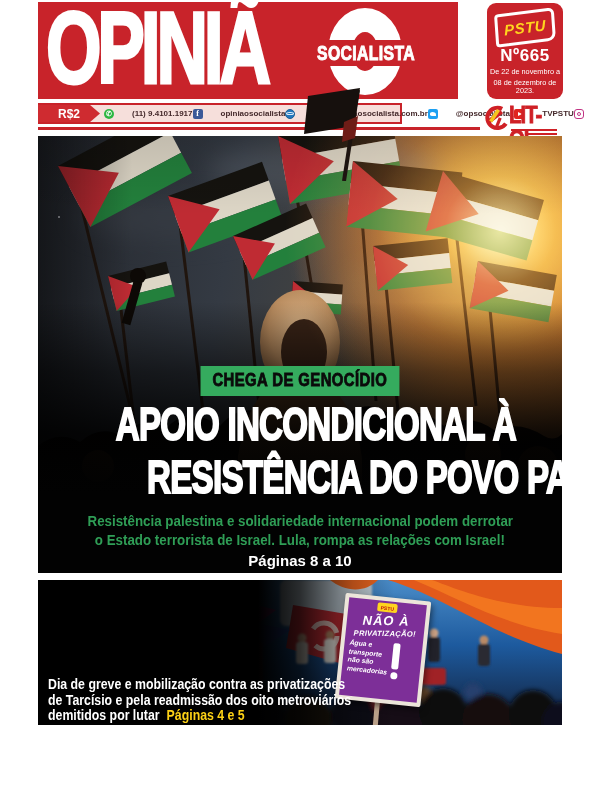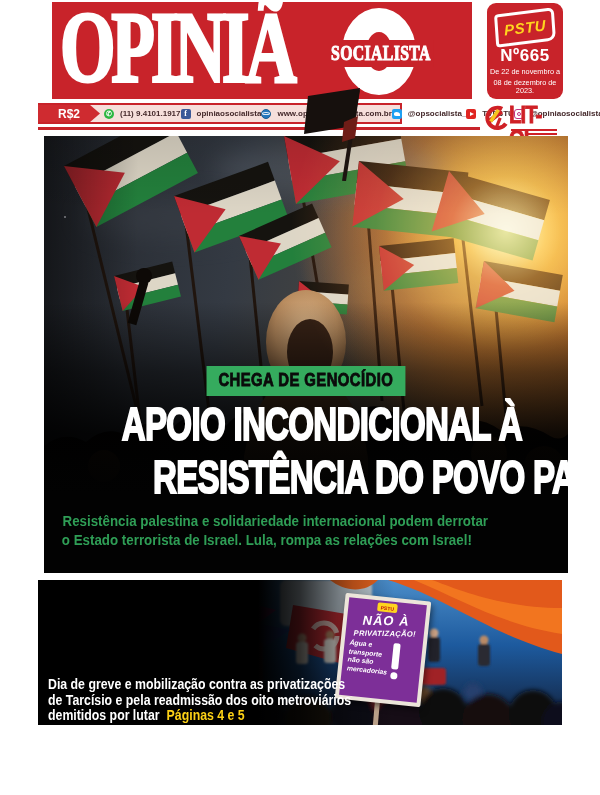--- a/index.html
+++ b/index.html
@@ -1,21 +1,21 @@
 <!DOCTYPE html>
 <html><head>
 <meta charset="utf-8">
 <style>
   html,body{margin:0;padding:0;background:#fff;}
   body{width:600px;height:795px;font-family:"Liberation Sans",sans-serif;}
   .page{position:relative;width:600px;height:795px;background:#fff;overflow:hidden;}
   .abs{position:absolute;}
 
   
-  .logo-block{left:52px;top:2px;width:420px;height:97px;background:#c8232a;overflow:hidden;font-family:Liberation Serif, serif;}
+  .logo-block{left:38px;top:2px;width:420px;height:97px;background:#c8232a;overflow:hidden;}
   .logo-first{position:absolute;left:8px;top:-14px;color:#fff;font-weight:bold;font-size:102px;
     letter-spacing:-6px;transform:scaleX(.70);transform-origin:left top;line-height:120px;
     -webkit-text-stroke:3px #fff;}
   .logo-ring{position:absolute;left:290px;top:6px;width:74px;height:87px;border:24px solid #fff;
     border-radius:50%;box-sizing:border-box;}
   .logo-socialista{position:absolute;left:276px;top:38px;background:#c8232a;color:#fff;
     font-weight:bold;font-size:21px;padding:1px 4px;transform:scaleX(.75);transform-origin:left top;
     -webkit-text-stroke:1px #fff;letter-spacing:.5px;}
 
   .pstu-box{left:487px;top:3px;width:76px;height:96px;background:#c8232a;border-radius:9px;text-align:center;}
@@ -34,57 +34,57 @@
 
   
   .infobar{left:38px;top:103px;width:364px;height:21px;background:#f6dfdb;box-sizing:border-box;
     border-top:2px solid #c8232a;border-bottom:2px solid #c8232a;border-right:2px solid #c8232a;
     display:flex;align-items:center;}
   .redrule{left:38px;top:127px;width:442px;height:3px;background:#c8232a;}
   .price{width:62px;height:17px;background:#cf2b30;color:#fff;font-weight:bold;font-size:12px;
     display:flex;align-items:center;justify-content:center;
     clip-path:polygon(0 0,84% 0,100% 50%,84% 100%,0 100%);flex:none;}
   .bar-items{display:flex;align-items:center;flex:1;justify-content:space-evenly;padding:0 4px;}
-  .bar-item{display:flex;align-items:center;gap:6px;font-size:8px;font-weight:bold;color:#44292b;white-space:nowrap;}
+  .bar-item{display:flex;align-items:center;gap:18px;font-size:8px;font-weight:bold;color:#44292b;white-space:nowrap;}
   .ic{width:10px;height:10px;flex:none;display:flex;align-items:center;justify-content:center;box-sizing:border-box;}
   .ic-wa{background:#2cb742;border-radius:50%;color:#fff;font-size:7px;}
   .ic-fb{background:#3b5998;border-radius:2px;color:#fff;font-size:8px;font-weight:bold;font-family:"Liberation Serif",serif;}
   .ic-gl{background:#2478be;border-radius:50%;border:1.5px solid #1b5e93;}
   .ic-gl::after{content:"";width:8px;height:3.5px;border-radius:50%;border:1px solid rgba(255,255,255,.85);box-sizing:border-box;}
   .ic-tw{background:#1da0f2;border-radius:2px;}
   .ic-tw::after{content:"";width:6px;height:4px;background:#fff;border-radius:60% 100% 10% 60%;}
   .ic-yt{background:#e02521;border-radius:2px;}
   .ic-yt::after{content:"";width:0;height:0;border-left:4px solid #fff;border-top:2.5px solid transparent;border-bottom:2.5px solid transparent;margin-left:1px;}
   .ic-ig{border:1.5px solid #c13584;border-radius:3px;}
   .ic-ig::after{content:"";width:4px;height:4px;border:1.2px solid #c13584;border-radius:50%;box-sizing:border-box;}
 
   .flag-overlay{left:300px;top:86px;width:90px;height:95px;z-index:6;pointer-events:none;}
 
   
-  .main-photo{left:44px;top:136px;width:524px;height:437px;overflow:hidden;
+  .main-photo{left:38px;top:136px;width:524px;height:437px;overflow:hidden;
     background:
       radial-gradient(circle at 462px 95px, #ffe28c 0px, #f9a43c 40px, rgba(214,110,35,.55) 120px, rgba(60,30,15,0) 210px),
       radial-gradient(circle at 420px 240px, rgba(224,130,45,.35) 0px, transparent 150px),
       linear-gradient(100deg,#23262c 0%,#343a43 35%,#4a4740 62%,#6a4a2c 85%,#7a4a22 100%);}
   .cloud{position:absolute;border-radius:50%;filter:blur(12px);}
   .star{position:absolute;width:2px;height:2px;background:#e8e8f0;border-radius:50%;opacity:.8;}
   .photo-svg{position:absolute;left:0;top:0;}
   .glow{position:absolute;left:0;top:0;width:524px;height:437px;mix-blend-mode:screen;pointer-events:none;
     background:radial-gradient(circle at 462px 95px, rgba(255,230,150,.9) 0px, rgba(250,165,60,.6) 55px, rgba(226,120,40,.28) 130px, rgba(0,0,0,0) 215px);}
   .darken{position:absolute;left:0;top:0;width:524px;height:437px;pointer-events:none;
     background:linear-gradient(180deg, rgba(0,0,0,.12) 0%, rgba(0,0,0,0) 18%, rgba(0,0,0,0) 38%, rgba(0,0,0,.55) 54%, rgba(0,0,0,.88) 68%, #020202 82%),
                linear-gradient(90deg, rgba(0,0,0,.45) 0%, rgba(0,0,0,0) 18%);}
 
   .kicker-wrap{position:absolute;left:0;top:230px;width:524px;text-align:center;z-index:10;}
   .kicker{display:inline-block;background:#35ab5e;color:#0b0b0b;font-weight:bold;font-size:17.5px;
     padding:4px 14px 5px;transform:scaleX(.85);letter-spacing:.5px;-webkit-text-stroke:.8px #0b0b0b;}
   .headline{position:absolute;left:0;top:262px;width:524px;text-align:center;z-index:10;color:#fff;
     font-weight:bold;font-size:46px;line-height:53px;letter-spacing:-1px;}
   .headline .hl{display:inline-block;transform:scaleX(.72);white-space:nowrap;-webkit-text-stroke:2px #fff;}
-  .deck{position:absolute;left:0;top:376px;width:524px;text-align:left;z-index:10;color:#2f9e56;
+  .deck{position:absolute;left:0;top:376px;width:524px;text-align:center;z-index:10;color:#2f9e56;
     font-weight:bold;font-size:14.5px;line-height:18.5px;}
   .deck .dl{display:inline-block;transform:scaleX(.92);white-space:nowrap;}
   .pages-main{position:absolute;left:0;top:416px;width:524px;text-align:center;z-index:10;color:#fff;
     font-weight:bold;font-size:15px;}
 
   
   .strip{left:38px;top:580px;width:524px;height:145px;background:#000;overflow:hidden;}
   .scene{position:absolute;left:200px;top:0;width:324px;height:145px;}
   .strip-fade{position:absolute;left:0;top:0;width:524px;height:145px;pointer-events:none;
     background:linear-gradient(90deg,#000 0%,#000 42%,rgba(0,0,0,.78) 50%,rgba(0,0,0,.25) 60%,rgba(0,0,0,0) 68%);}
@@ -256,20 +256,21 @@
       <span class="kicker">CHEGA DE GENOCÍDIO</span>
     </div>
     <div class="headline">
       <span class="hl">APOIO INCONDICIONAL À</span><br>
       <span class="hl">RESISTÊNCIA DO POVO PALESTINO</span>
     </div>
     <div class="deck">
       <span class="dl">Resistência palestina e solidariedade internacional podem derrotar</span><br>
       <span class="dl">o Estado terrorista de Israel. Lula, rompa as relações com Israel!</span>
     </div>
+    <div class="pages-main">Páginas 8 a 10</div>
   </div>
 
   <div class="abs strip">
     <div class="scene">
       <svg width="324" height="145" viewBox="0 0 324 145">
         <defs>
           <linearGradient id="wall" x1="0" y1="0" x2="0" y2="1">
             <stop offset="0" stop-color="#4a8cc8"></stop>
             <stop offset=".45" stop-color="#1d5a9e"></stop>
             <stop offset=".75" stop-color="#173a67"></stop>

